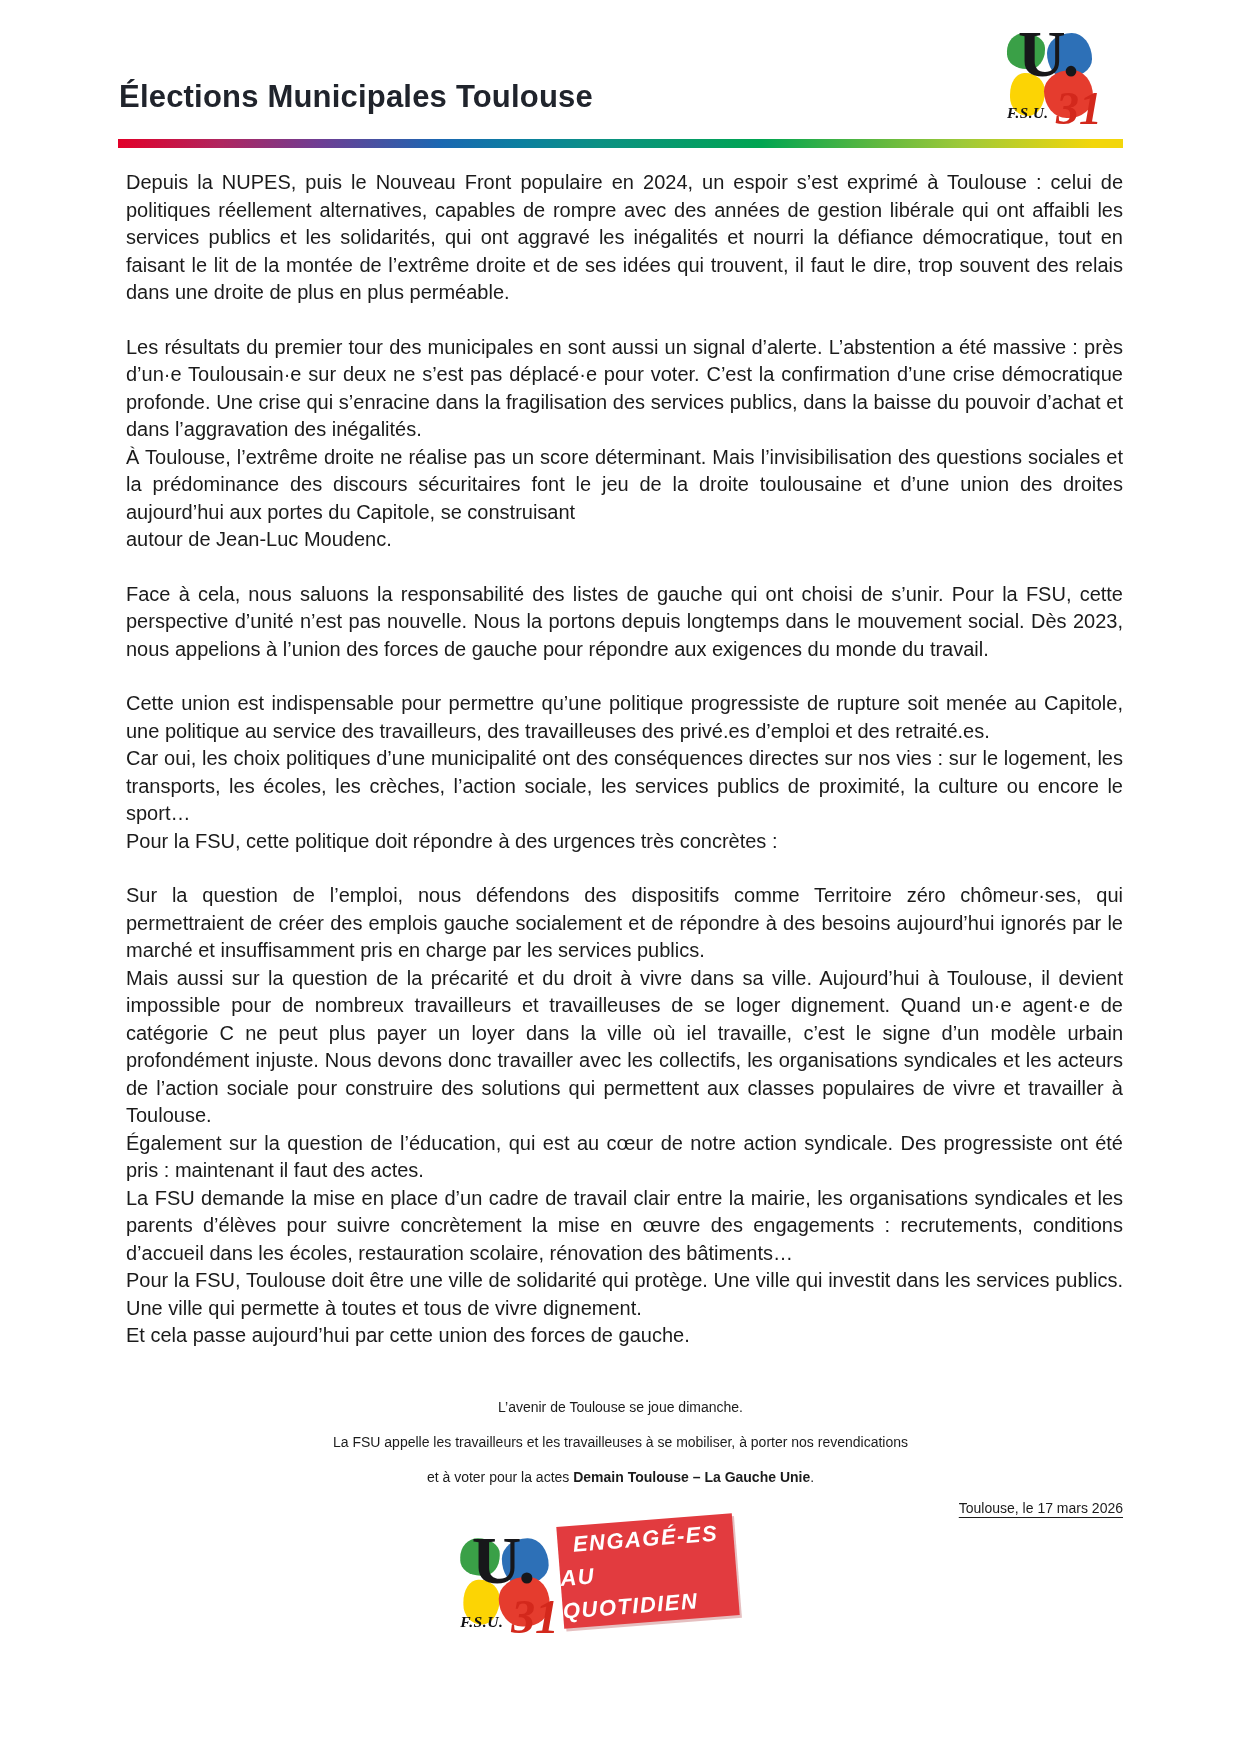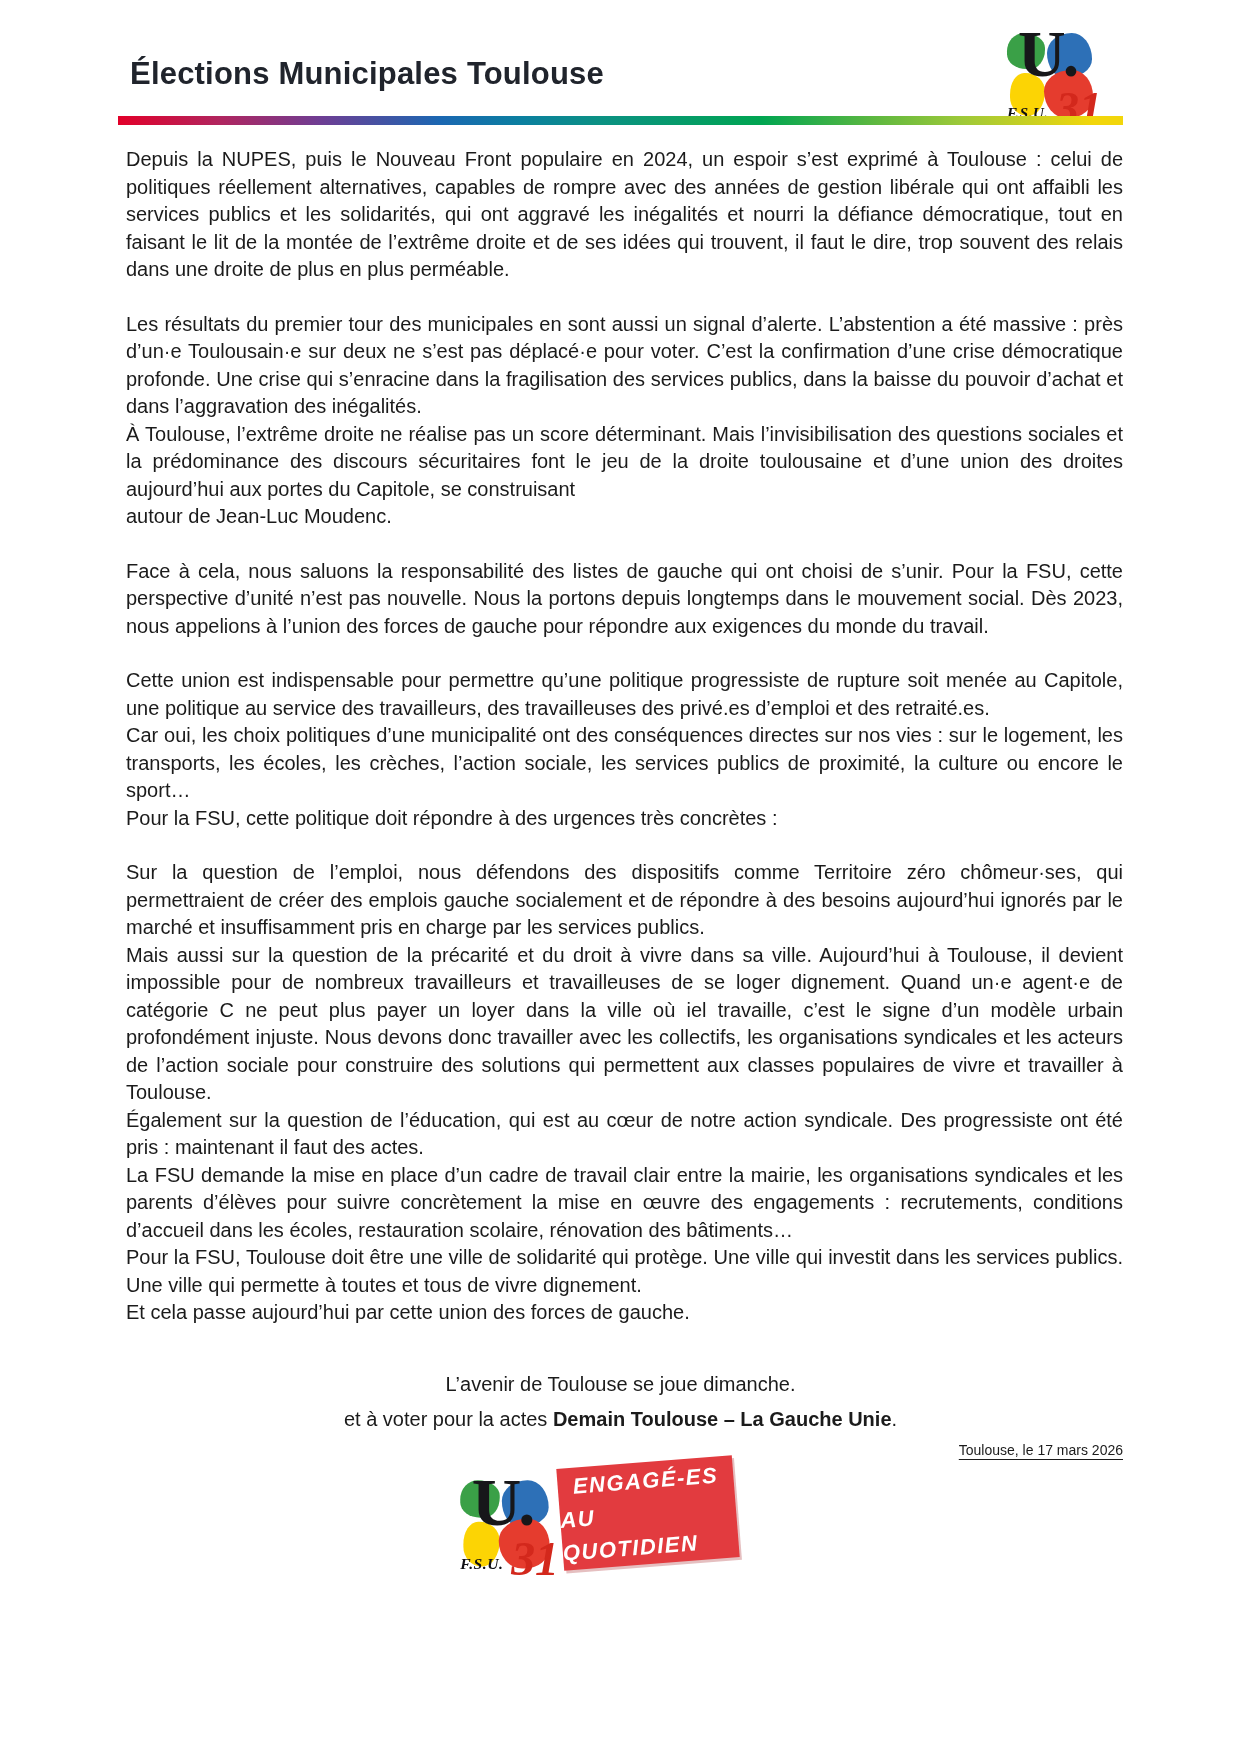--- a/index.html
+++ b/index.html
@@ -10,22 +10,22 @@
     font-family:"Liberation Sans", sans-serif;
     color:#1b1b1b;
     overflow:hidden;
   }
   .content {
     position:absolute;
     left:118px; right:118px; top:0;
   }
   
   .doc-title {
-    margin:12px;
-    padding-top:44px;
+    margin:1px;
+    padding-top:78px;
     font-size:31px;
     font-weight:700;
     letter-spacing:0.2px;
     color:#20242c;
   }
   .gradient-bar {
     margin-top:24px;
     height:9px;
     background:linear-gradient(90deg,
       #e20029 0%, #b1255e 10%, #6f3d93 20%, #1b67b2 32%,
@@ -73,21 +73,21 @@
     text-align:justify;
     margin-left:8px;
   }
   .body-text p { margin:0; }
   .pgroup { margin-bottom:27px; }
   .pgroup:last-child { margin-bottom:0; }
   
   .closing {
     margin-top:40px;
     text-align:center;
-    font-size:20px;
+    font-size:14px;
     line-height:35px;
   }
   .closing b { font-weight:700; }
   .date-line {
     margin-top:5px;
     text-align:right;
     font-size:14px;
     text-decoration:underline;
     text-underline-offset:4px;
   }
@@ -164,20 +164,21 @@
         <p>Également sur la question de l’éducation, qui est au cœur de notre action syndicale. Des progressiste ont été pris : maintenant il faut des actes.</p>
         <p>La FSU demande la mise en place d’un cadre de travail clair entre la mairie, les organisations syndicales et les parents d’élèves pour suivre concrètement la mise en œuvre des engagements : recrutements, conditions d’accueil dans les écoles, restauration scolaire, rénovation des bâtiments…</p>
         <p>Pour la FSU, Toulouse doit être une ville de solidarité qui protège. Une ville qui investit dans les services publics. Une ville qui permette à toutes et tous de vivre dignement.</p>
         <p>Et cela passe aujourd’hui par cette union des forces de gauche.</p>
       </div>
 
     </div>
 
     <div class="closing">
       <div>L’avenir de Toulouse se joue dimanche.</div>
+      <div>La FSU appelle les travailleurs et les travailleuses à se mobiliser, à porter nos revendications</div>
       <div><span>et à voter pour la actes </span><b>Demain Toulouse – La Gauche Unie</b><span>.</span></div>
     </div>
 
     <div class="date-line">Toulouse, le 17 mars 2026</div>
 
     <div class="footer-logos">
       <div class="fsu-logo">
         <span class="blob blob-green"></span>
         <span class="blob blob-blue"></span>
         <span class="blob blob-yellow"></span>

